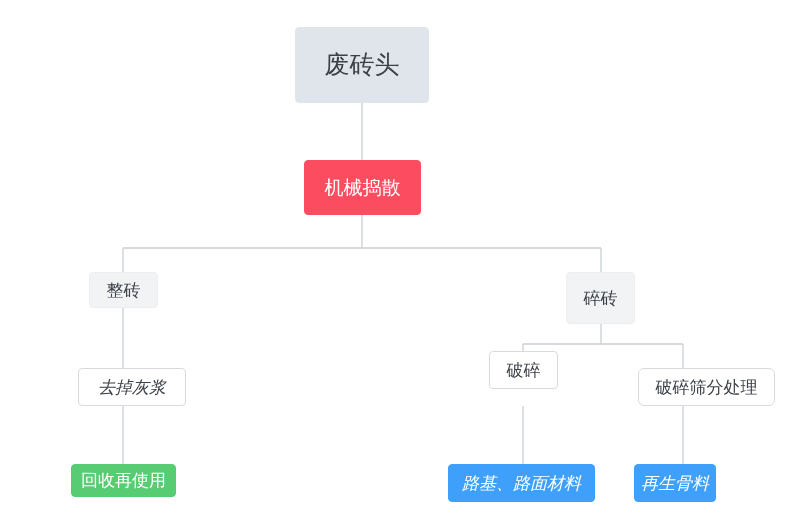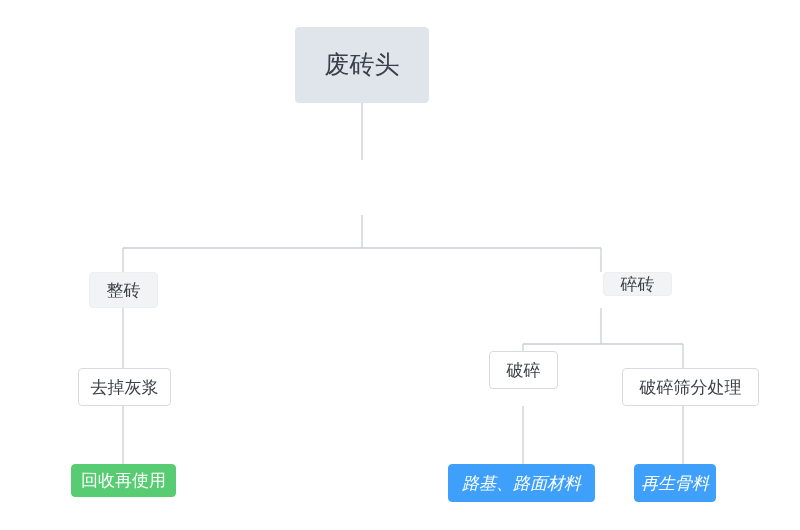--- a/index.html
+++ b/index.html
@@ -100,30 +100,31 @@
       <path d="M683,344 L683,368"></path>
 
       <path d="M123,406 L123,464"></path>
       <path d="M523,406 L523,464"></path>
       <path d="M683,406 L683,464"></path>
     </g>
   </svg>
 
   <div class="node n-root" style="left:295px; top:27px; width:134px; height:76px;">废砖头</div>
 
+  <div class="node n-red" style="left:304px; top:160px; width:117px; height:55px;">机械捣散</div>
 
   <div class="node n-grey" style="left:89px; top:272px; width:69px; height:36px;">整砖</div>
 
-  <div class="node n-grey" style="left:566px; top:272px; width:69px; height:24px;margin-left:37px;">碎砖</div>
+  <div class="node n-grey" style="left:566px; top:272px; width:69px; height:52px;">碎砖</div>
 
-  <div class="node n-plain" style="left:78px; top:368px; width:93px; height:38px;">去掉灰浆</div>
+  <div class="node n-plain" style="left:78px; top:368px; width:108px; height:38px;font-style:italic;">去掉灰浆</div>
 
   <div class="node n-plain" style="left:489px; top:351px; width:69px; height:38px;">破碎</div>
 
-  <div class="node n-plain" style="left:622px; top:368px; width:137px; height:38px;">破碎筛分处理</div>
+  <div class="node n-plain" style="left:638px; top:368px; width:137px; height:38px;border-radius:6px;">破碎筛分处理</div>
 
   <div class="node n-green" style="left:71px; top:464px; width:105px; height:33px;">回收再使用</div>
 
   <div class="node n-blue" style="left:448px; top:464px; width:147px; height:38px;">路基、路面材料</div>
 
   <div class="node n-blue" style="left:634px; top:464px; width:82px; height:38px;">再生骨料</div>
 
 </div>
 
 </body></html>

